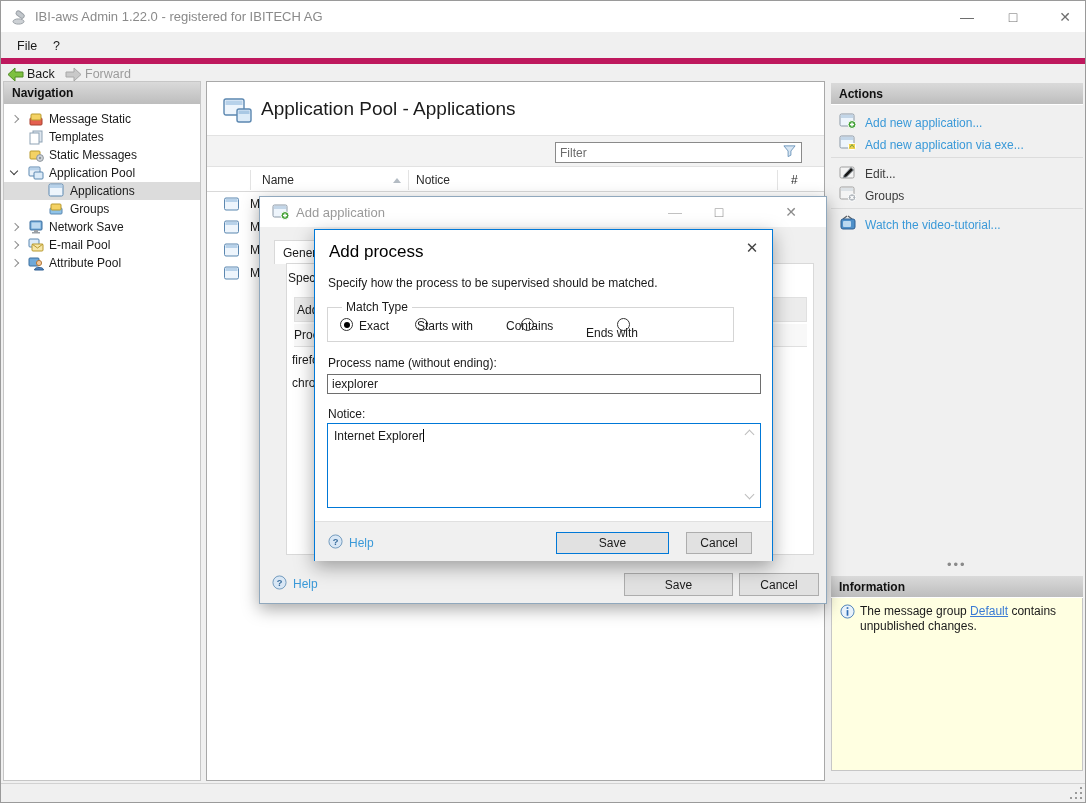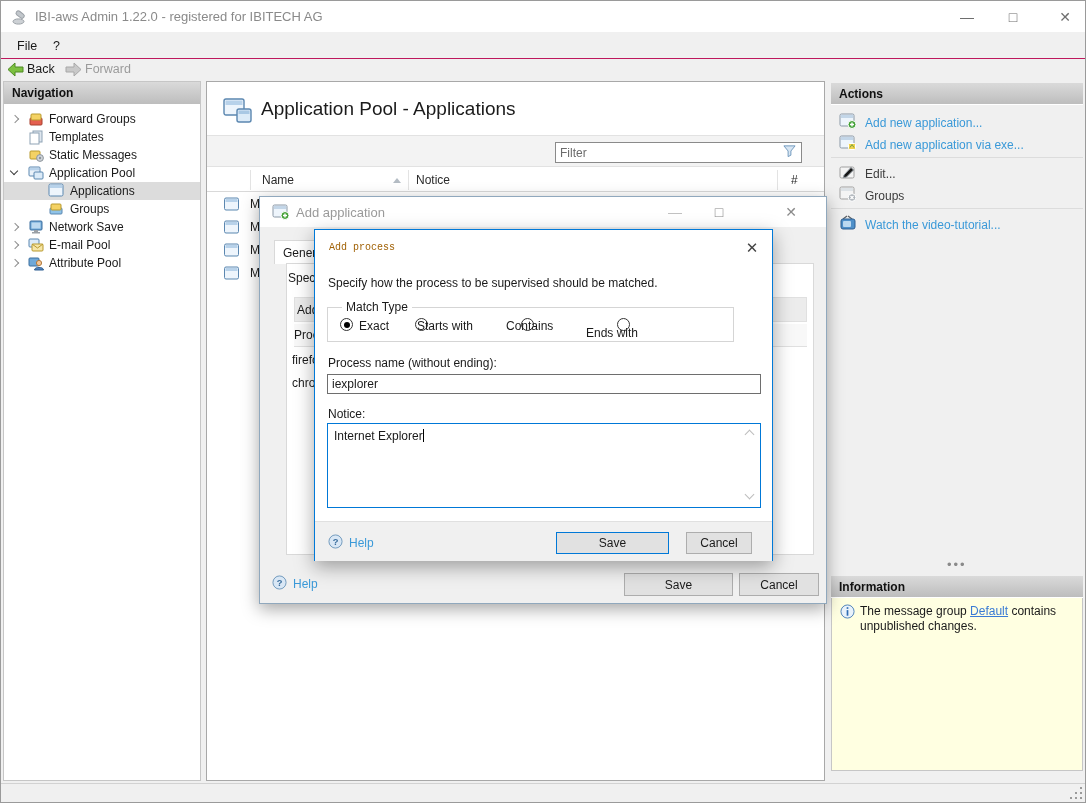--- a/index.html
+++ b/index.html
@@ -13,21 +13,21 @@
   .window {
     position:absolute; inset:0; border:1px solid #9a9a9a; background:#f0f0f0;
   }
   
   .titlebar { left:0; top:0; width:1084px; height:31px; background:#ffffff; }
   .title-text { left:34px; top:8px; font-size:13px; color:#8a8a8a; white-space:nowrap; }
   .win-glyph { top:4px; width:30px; height:24px; color:#6e6e6e; font-size:14px;
                display:flex; align-items:center; justify-content:center; }
   .menubar { left:0; top:31px; width:1084px; height:26px; background:#f0f0f0; }
   .menu-item { top:5px; height:17px; padding:0 4px; display:flex; align-items:center; font-size:12.5px; }
-  .toolbar { left:0; top:57px; width:1084px; height:22px; background:#f0f0f0; border-top:1px solid #be185d;text-align:right; }
+  .toolbar { left:0; top:57px; width:1084px; height:22px; background:#f0f0f0; border-top:6px solid #be185d;text-align:right; }
   .tb-label { top:3px; font-size:12.5px; }
   .dis { color:#9b9b9b; }
   
   .panel-header {
     background:linear-gradient(#dadada,#bdbdbd); border-bottom:1px solid #ffffff;
     font-weight:bold; font-size:12px; color:#111; display:flex; align-items:center;
     padding-left:8px;
   }
   .nav-panel { left:2px; top:80px; width:198px; height:700px; background:#ffffff; border:1px solid #c6c6c6; }
   .tree-item { left:0; width:196px; height:18px; display:flex; align-items:center; }
@@ -70,21 +70,21 @@
              border:1px solid #90a8bd; box-shadow:0 5px 16px rgba(0,0,0,.35); }
   .dlg-app-titlebar { left:0; top:0; width:566px; height:30px; background:#ffffff; }
   .tab { background:#fff; border:1px solid #d9d9d9; border-bottom:none;
          display:flex; align-items:center; padding:0 8px; font-size:12px; }
   .subpanel { background:#ffffff; border:1px solid #d9d9d9; }
   .btn { background:#e1e1e1; border:1px solid #adadad; font-size:12px;
          display:flex; align-items:center; justify-content:center; color:#1a1a1a; }
   .btn.default { border-color:#0078d7; }
   .dlg-proc { left:313px; top:228px; width:459px; height:332px; background:#ffffff;
               border:1px solid #0079d8; box-shadow:0 6px 18px rgba(0,0,0,.35); }
-  .dlg-proc-title { font-size:10px; color:#a16207;font-family:Liberation Mono, monospace; }
+  .dlg-proc-title { font-size:17px; color:#000000; }
   .groupbox { border:1px solid #d5d5d5; }
   .gb-legend { position:absolute; top:-8px; background:#ffffff; padding:0 4px; font-size:12px; }
   .radio { display:inline-block; width:13px; height:13px; border:1px solid #333; border-radius:50%;
            background:#fff; position:relative; }
   .radio.checked::after { content:''; position:absolute; left:2.5px; top:2.5px; width:6px; height:6px;
            background:#000; border-radius:50%; }
   .txt-input { background:#fff; border:1px solid #6e6e6e; font-family:"Liberation Sans",sans-serif;
            font-size:12px; padding:0 4px; color:#1a1a1a; }
   .notice-box { background:#fff; border:1px solid #0078d7; padding:5px 6px; }
   .caret { display:inline-block; width:1px; height:13px; background:#000; vertical-align:-2px; }
@@ -137,21 +137,21 @@
     <div class="panel-header" style="height:23px;">Navigation</div>
 
     <div class="abs tree-item" style="top:28px;">
       <span class="abs chev right" style="left:8px;top:6px;"></span>
       <span class="abs" style="left:24px;top:1px;">
         <svg width="16" height="16" viewBox="0 0 16 16">
           <rect x="2" y="7" width="12" height="7" rx="1" fill="#e45f4f" stroke="#a8402f"></rect>
           <rect x="3" y="3" width="10" height="6" rx="1" fill="#f4d264" stroke="#b99a2e"></rect>
         </svg>
       </span>
-      <span class="abs tree-label" style="left:45px;top:2px;">Forward Groups</span>
+      <span class="abs tree-label" style="left:45px;top:2px;">Message Static</span>
     </div>
 
     <div class="abs tree-item" style="top:46px;">
       <span class="abs" style="left:24px;top:1px;">
         <svg width="16" height="16" viewBox="0 0 16 16">
           <rect x="5" y="2" width="9" height="11" fill="#dfe7ef" stroke="#8fa3b5"></rect>
           <rect x="2" y="4" width="9" height="11" fill="#ffffff" stroke="#8fa3b5"></rect>
         </svg>
       </span>
       <span class="abs tree-label" style="left:45px;top:2px;">Templates</span>

